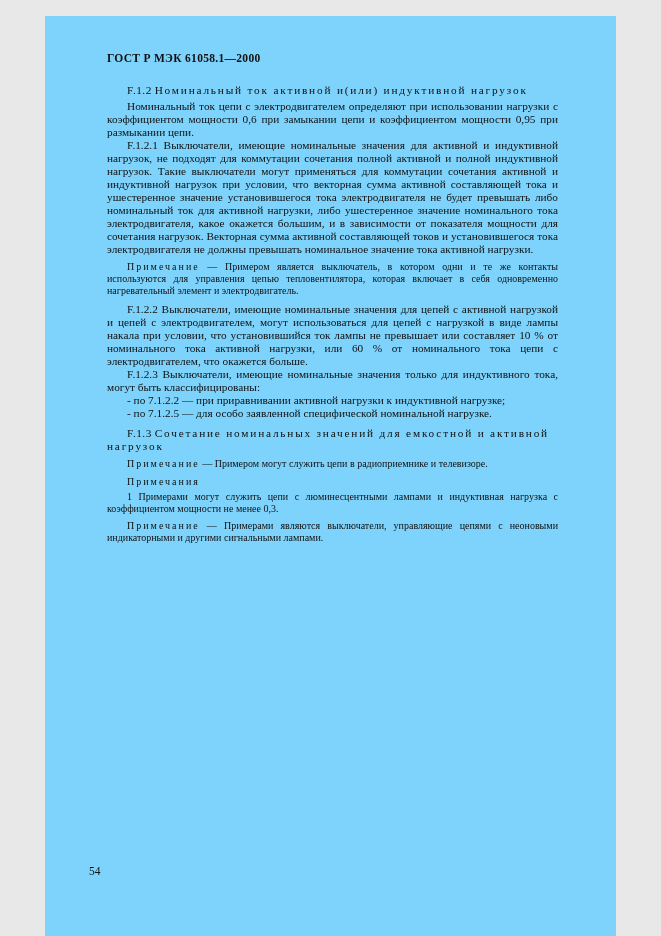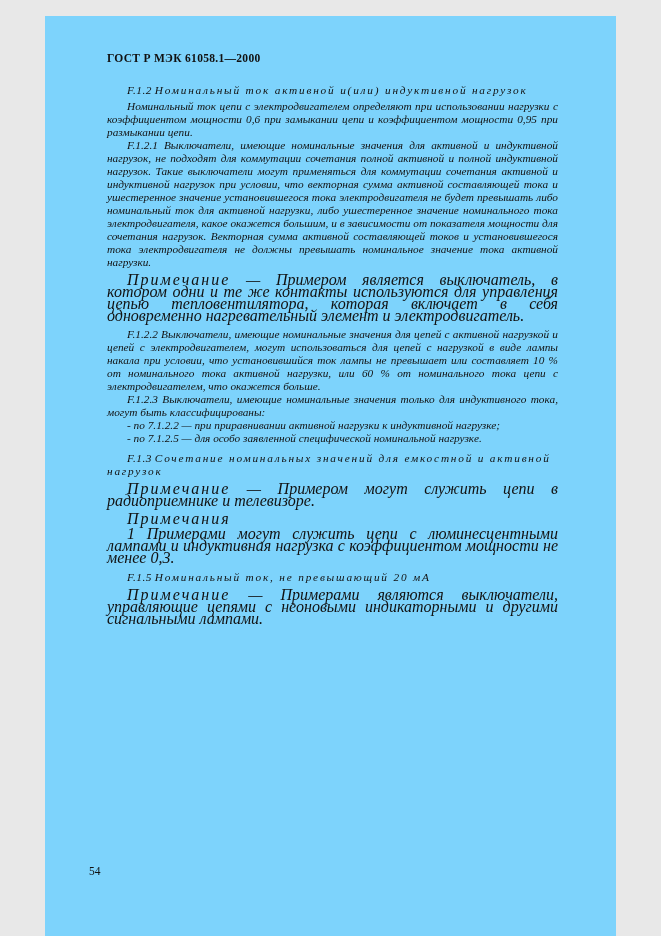--- a/index.html
+++ b/index.html
@@ -19,31 +19,31 @@
     font-weight: bold;
     font-size: 11.5px;
     margin-bottom: 20px;
     letter-spacing: 0.3px;
   }
   .content {
     font-size: 11.3px;
     line-height: 13px;
     text-align: justify;
   }
-  .content p { margin: 0; font-style: italic; }
+  .content p { margin: 0; }
   .para, .list-item { text-indent: 20px; }
   .heading {
     text-indent: 20px;
     margin: 7px 0 3px 0 !important;
     text-align: left;
   }
   .htext { letter-spacing: 1.8px; }
   .hnum { letter-spacing: 0.5px; }
   .note {
-    font-size: 16px;
+    font-size: 10px;
     line-height: 12px;
     text-indent: 20px;
     margin: 5px 0 6px 0 !important;
   }
   .note-compact { margin: 4px 0 2px 0 !important; }
   .note-label { letter-spacing: 2px; }
   .notes-group .note { margin: 2px 0 3px 0 !important; }
   .page-number {
     position: absolute;
     left: 44px;
@@ -79,21 +79,20 @@
     <p class="heading"><span class="hnum">F.1.3</span> <span class="htext">Сочетание номинальных значений для емкостной и активной нагрузок</span></p>
 
     <p class="note"><span class="note-label">Примечание</span> <span>— Примером могут служить цепи в радиоприемнике и телевизоре.</span></p>
 
 
     <div class="notes-group">
       <p class="note note-compact"><span class="note-label">Примечания</span></p>
       <p class="note">1 Примерами могут служить цепи с люминесцентными лампами и индуктивная нагрузка с коэффициентом мощности не менее 0,3.</p>
     </div>
 
-    <p class="heading"><span class="hnum">F.1.5</span> <span class="htext">Номинальный ток, не превышающий 20 мА</span></p>
 
     <p class="note"><span class="note-label">Примечание</span> <span>— Примерами являются выключатели, управляющие цепями с неоновыми индикаторными и другими сигнальными лампами.</span></p>
 
   </div>
 
   <div class="page-number">54</div>
 
 </div>
 
 </body></html>

